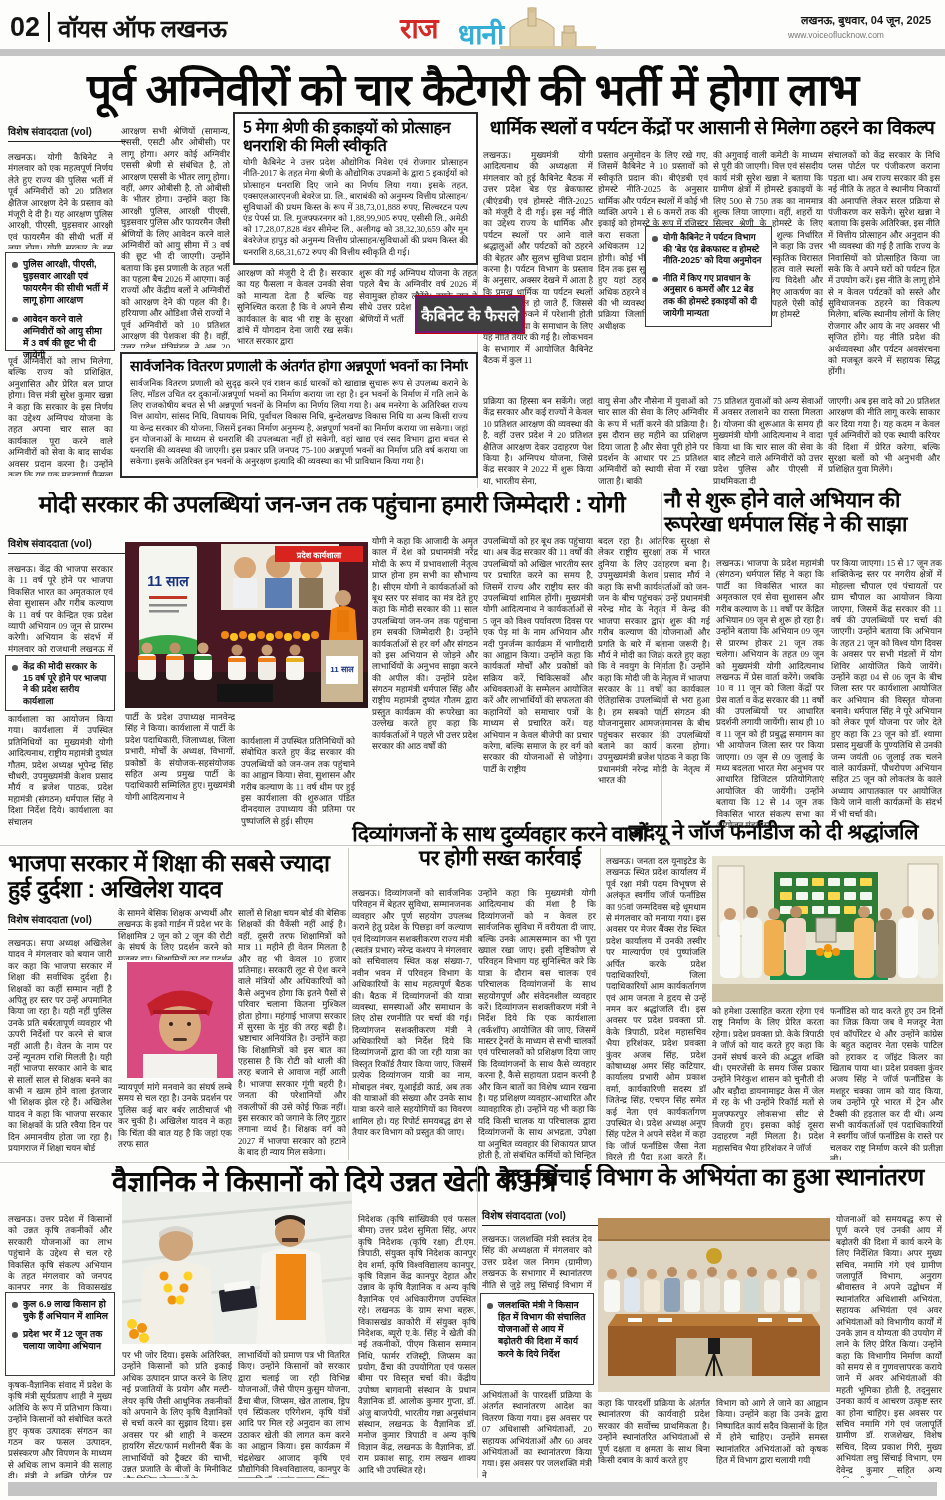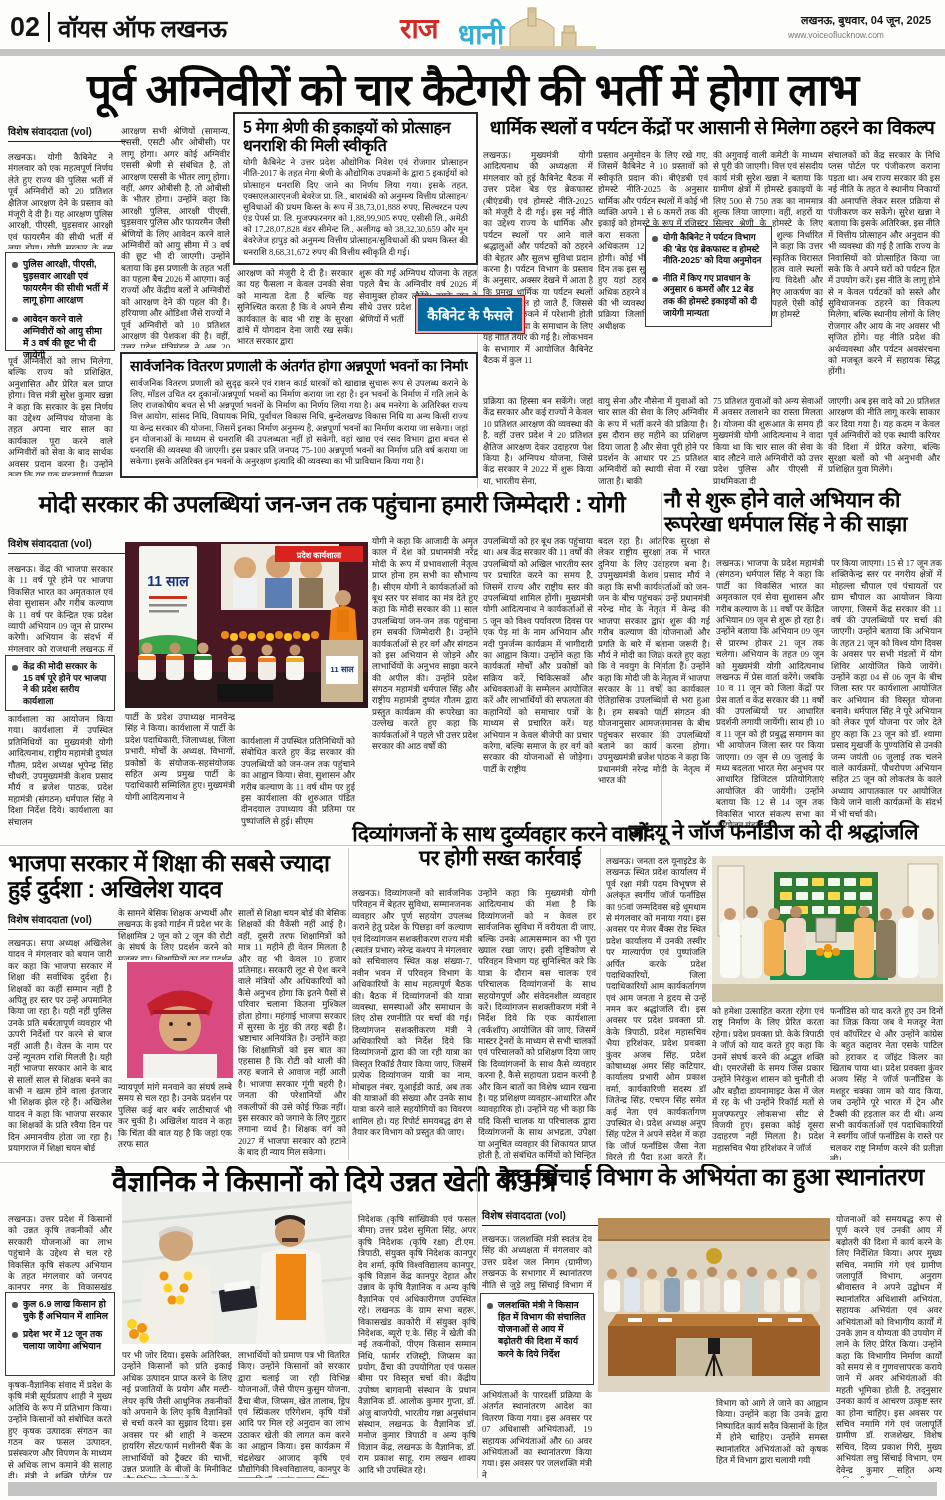--- a/index.html
+++ b/index.html
@@ -12,22 +12,22 @@
   .byline{position:absolute;font-size:10px;font-weight:bold;font-family:"Liberation Sans",sans-serif;
           border-bottom:1.5px solid #222;padding-bottom:3px;}
   .bbox{position:absolute;border:1.4px solid #3a3a3a;background:#fff;padding:5px 6px 2px 6px;box-sizing:border-box;}
   .bbox ul{margin:0;padding:0;list-style:none;}
   .bbox li{font-size:9.2px;font-weight:bold;line-height:1.32;margin:0 0 6px 11px;position:relative;text-align:left;
            font-family:"Liberation Sans",sans-serif;}
   .bbox li::before{content:"";position:absolute;left:-11px;top:4px;width:5.5px;height:5.5px;border-radius:50%;background:#555;}
   .nbox{position:absolute;border:2px solid #2b2b2b;background:#fff;padding:5px 8px;box-sizing:border-box;z-index:1;}
   .nbox h3{margin:0 0 3px 0;font-family:"Liberation Sans",sans-serif;color:#0b0b0b;line-height:1.1;letter-spacing:-0.3px;}
   .nbox p{margin:0;font-size:8.6px;line-height:1.3;text-align:justify;}
-  .tag{position:absolute;background:#0369a1;color:#fff;font-weight:bold;font-family:"Liberation Sans",sans-serif;
-       font-size:14px;display:flex;align-items:center;justify-content:center;z-index:3;border:2px solid #fca5a5;
+  .tag{position:absolute;background:#404040;color:#fff;font-weight:bold;font-family:"Liberation Sans",sans-serif;
+       font-size:16px;display:flex;align-items:center;justify-content:center;z-index:3;border:2px solid #701a75;
        box-shadow:0 0 0 1px #c00;}
   .vline{position:absolute;width:1px;background:#ccc9c2;}
   .hline{position:absolute;height:1px;background:#ccc9c2;}
   .photo{position:absolute;overflow:hidden;background:#ddd;z-index:1;}
   .photo svg{display:block;width:100%;height:100%;}
   svg text{font-family:"Liberation Sans",sans-serif;}
   .grayrule{position:absolute;background:#c4c4c4;}
   .mast{position:absolute;display:flex;align-items:center;gap:8px;font-family:"Liberation Sans",sans-serif;}
   .pageno{font-size:27px;font-weight:800;}
   .mastbar{width:2px;height:30px;background:#111;}
@@ -354,21 +354,21 @@
   <div class="vline" style="left:477px;top:1164px;height:314px;"></div>
 
   <div class="hl one" style="left:482px;top:1164px;width:460px;height:40px;font-size:24px;">लघु सिंचाई विभाग के अभियंता का हुआ स्थानांतरण</div>
   <div class="byline" style="left:482px;top:1208px;width:118px;">विशेष संवाददाता (vol)</div>
   <div class="col" style="left:482px;top:1234px;width:110px;height:56px;">लखनऊ। जलशक्ति मंत्री स्वतंत्र देव सिंह की अध्यक्षता में मंगलवार को उत्तर प्रदेश जल निगम (ग्रामीण) लखनऊ के सभागार में स्थानांतरण नीति से जुड़े लघु सिंचाई विभाग में कार्यरत अधिशासी अभियंता, सहायक अभियंता, अवर</div>
   <div class="bbox" style="left:480px;top:1293px;width:114px;height:92px;">
     <ul>
         <li>जलशक्ति मंत्री ने किसान हित में विभाग की संचालित योजनाओं से आय में बढ़ोतरी की दिशा में कार्य करने के दिये निर्देश</li>
       </ul>
   </div>
-  <div class="col" style="left:482px;top:1390px;width:110px;height:88px;">अभियंताओं के पारदर्शी प्रक्रिया के अंतर्गत स्थानांतरण आदेश का वितरण किया गया। इस अवसर पर 07 अधिशासी अभियंताओं, 19 सहायक अभियंताओं और 60 अवर अभियंताओं का स्थानांतरण किया गया। इस अवसर पर जलशक्ति मंत्री ने</div>
+  <div class="col" style="left:482px;top:1390px;width:110px;height:88px;">अभियंताओं के पारदर्शी प्रक्रिया के अंतर्गत स्थानांतरण आदेश का वितरण किया गया। इस अवसर पर 07 अधिशासी अभियंताओं, 20 सहायक अभियंताओं और 60 अवर अभियंताओं का स्थानांतरण किया गया। इस अवसर पर जलशक्ति मंत्री ने</div>
 
   <div class="photo" style="left:598px;top:1218px;width:232px;height:174px;">
     <svg viewBox="0 0 232 174">
       <rect width="232" height="174" fill="#ded6c2"></rect>
       <rect width="232" height="22" fill="#b98d58"></rect>
       <path d="M0 22 L232 22" stroke="#9a7242" stroke-width="2"></path>
       <circle cx="116" cy="38" r="8" fill="#c9a028"></circle>
       <g>
         <circle cx="14" cy="56" r="5" fill="#c79a70"></circle>
           <rect x="6" y="62" width="16" height="32" rx="4" fill="#f7f7f4"></rect>
@@ -402,18 +402,19 @@
         <rect x="160" y="100" width="14" height="4" fill="#ffffff"></rect>
           <rect x="190" y="100" width="14" height="4" fill="#f4f4f0"></rect>
       </g>
       <g>
         <rect x="110" y="120" width="12" height="16" fill="#1a1a1a"></rect>
         <path d="M116 136 L108 158 M116 136 L124 158 M116 136 L116 158" stroke="#1a1a1a" stroke-width="2"></path>
       </g>
     </svg>
   </div>
 
+  <div class="col" style="left:598px;top:1398px;width:112px;height:80px;">कहा कि पारदर्शी प्रक्रिया के अंतर्गत स्थानांतरण की कार्यवाही प्रदेश सरकार की सर्वोच्च प्राथमिकता है। उन्होंने स्थानांतरित अभियंताओं से पूर्ण दक्षता व क्षमता के साथ बिना किसी दबाव के कार्य करते हुए</div>
   <div class="col" style="left:716px;top:1398px;width:112px;height:80px;">विभाग को आगे ले जाने का आह्वान किया। उन्होंने कहा कि उनके द्वारा निष्पादित कार्य सदैव किसानों के हित में होने चाहिए। उन्होंने समस्त स्थानांतरित अभियंताओं को कृषक हित में विभाग द्वारा चलायी गयी</div>
   <div class="col" style="left:836px;top:1214px;width:106px;height:264px;">योजनाओं को समयबद्ध रूप से पूर्ण करने एवं उनकी आय में बढ़ोतरी की दिशा में कार्य करने के लिए निर्देशित किया। अपर मुख्य सचिव, नमामि गंगे एवं ग्रामीण जलापूर्ति विभाग, अनुराग श्रीवास्तव ने अपने उद्बोधन में स्थानांतरित अधिशासी अभियंता, सहायक अभियंता एवं अवर अभियंताओं को विभागीय कार्यों में उनके ज्ञान व योग्यता की उपयोग में लाने के लिए प्रेरित किया। उन्होंने कहा कि विभागीय निर्माण कार्यों को समय से व गुणवत्तापरक कराये जाने में अवर अभियंताओं की महती भूमिका होती है, तद्नुसार उनका कार्य व आचरण उत्कृष्ट स्तर का होना चाहिए। इस अवसर पर सचिव नमामि गंगे एवं जलापूर्ति ग्रामीण डॉ. राजशेखर, विशेष सचिव, दिव्य प्रकाश गिरी, मुख्य अभियंता लघु सिंचाई विभाग, एम देवेन्द्र कुमार सहित अन्य अधिकारीगण उपस्थित थे।</div>
 
   <div class="grayrule" style="left:8px;top:1482px;width:929px;height:14px;"></div>
 
 </div>
 
 </body></html>

